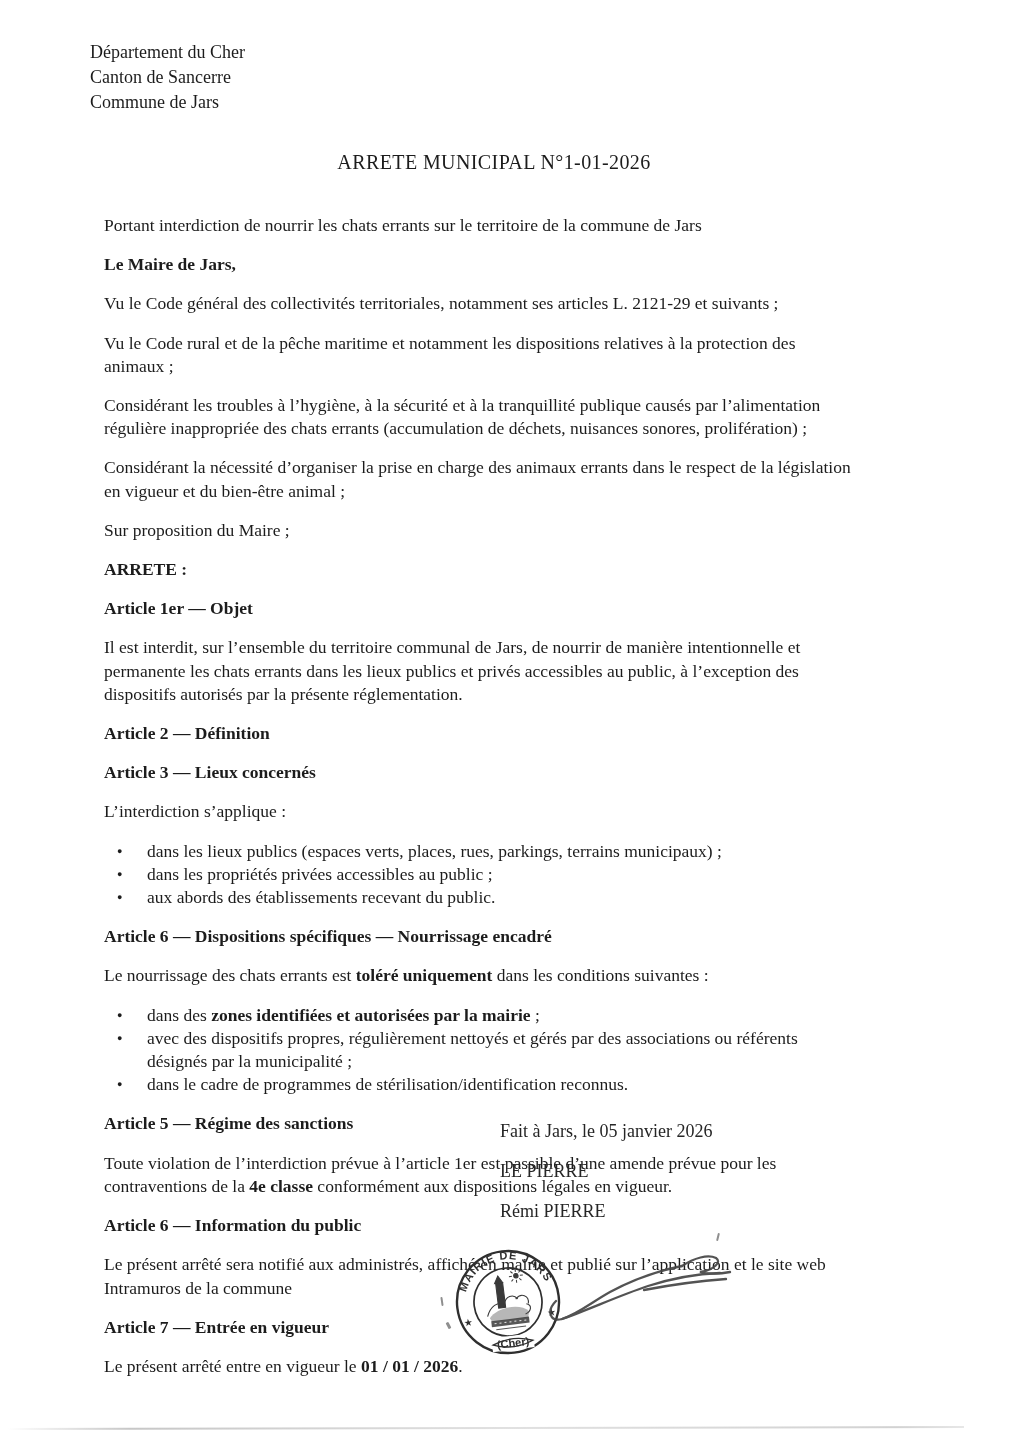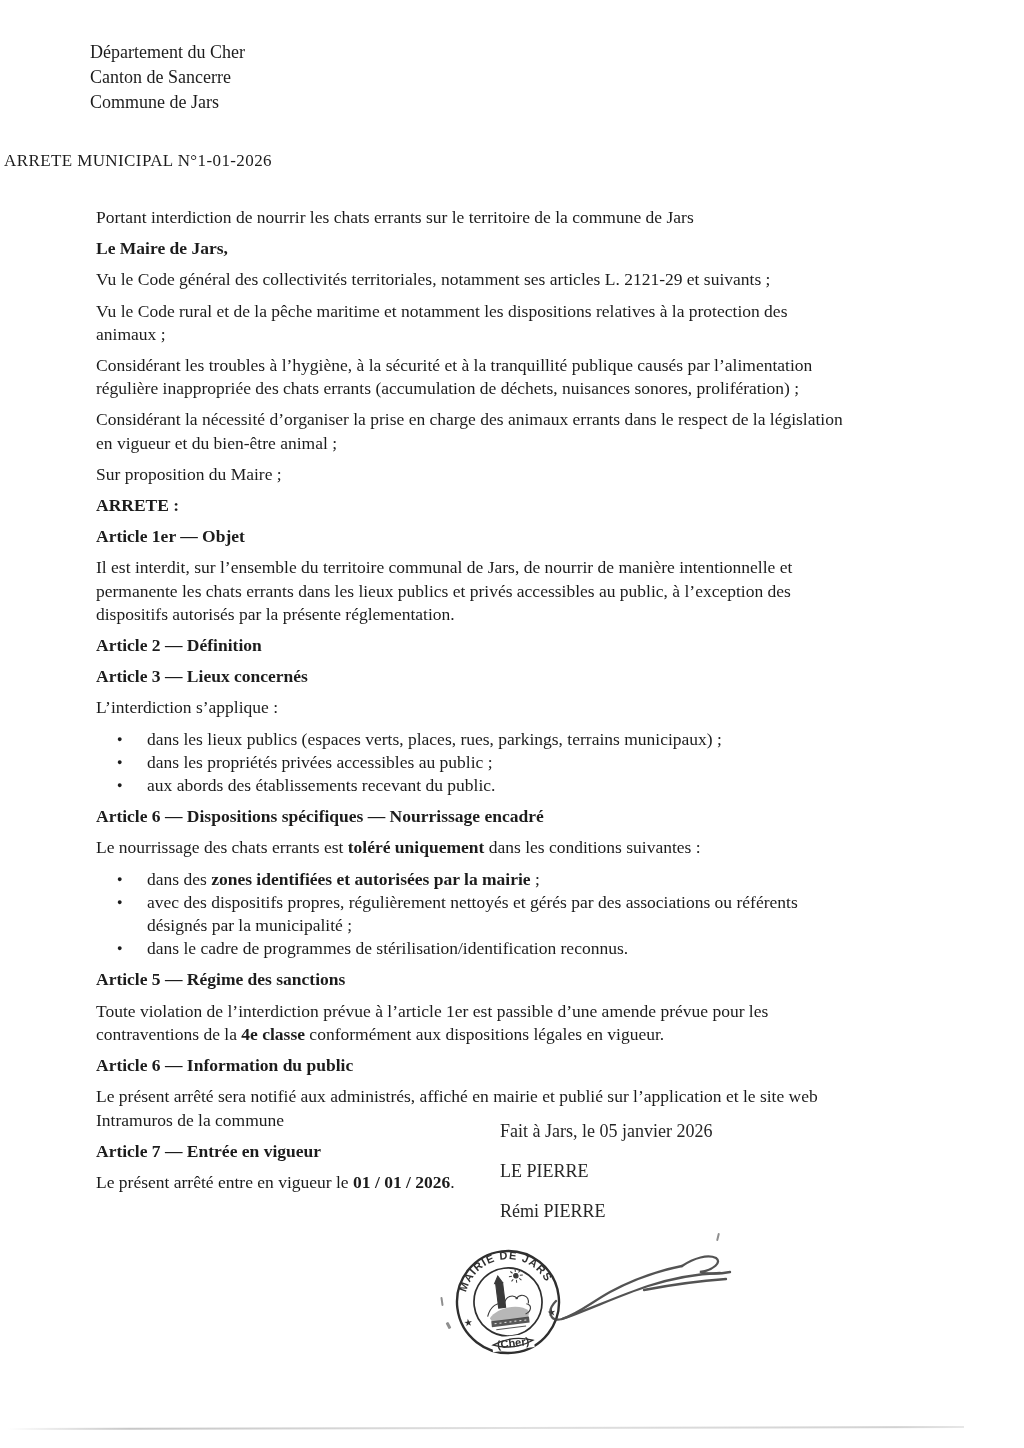--- a/index.html
+++ b/index.html
@@ -1,26 +1,26 @@
 <!DOCTYPE html>
 <html><head>
 <meta charset="utf-8">
 <style>
   html,body{margin:0;padding:0;background:#ffffff;}
   .page{position:relative;width:964px;height:1448px;background:#ffffff;overflow:hidden;
         font-family:"Liberation Serif",serif;color:#1c1c1c;}
 
   .letterhead{position:absolute;left:90px;top:40px;font-size:18px;line-height:25px;}
 
-  .doc-title{position:absolute;left:4px;top:151px;width:100%;
-             font-size:17px;letter-spacing:.4px;}
+  .doc-title{position:absolute;left:12px;top:151px;width:100%;text-align:center;
+             font-size:20px;letter-spacing:.4px;}
 
   .doc-body{position:absolute;left:88px;top:198px;width:866px;
             font-size:17.5px;line-height:23.2px;}
-  .doc-body p{margin:8px;white-space:pre-wrap;}
+  .doc-body p{margin:16px;white-space:pre-wrap;}
   .b{font-weight:bold;font-family:Liberation Serif, serif;}
 
   ul.blist{margin:0;padding:0;list-style:none;}
   ul.blist li{position:relative;padding-left:59px;white-space:pre-wrap;}
   ul.blist li::before{content:"●";position:absolute;left:29px;top:0;
                       font-size:9px;line-height:23.2px;color:#1c1c1c;}
 
   .sig-block{position:absolute;left:500px;top:1122px;
              font-family:"Liberation Sans",sans-serif;font-size:18px;color:#262626;}
   .sig-block p{margin:0 0 21px 0;line-height:19px;font-family:Liberation Serif, serif;}

